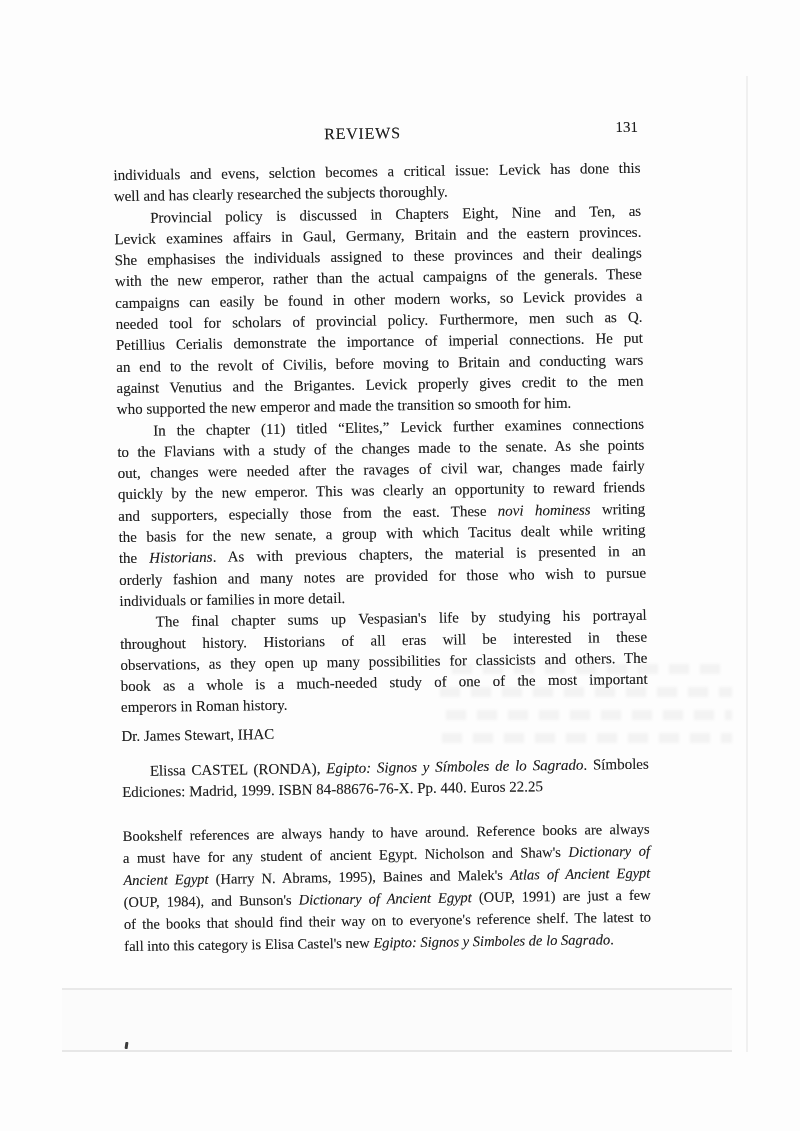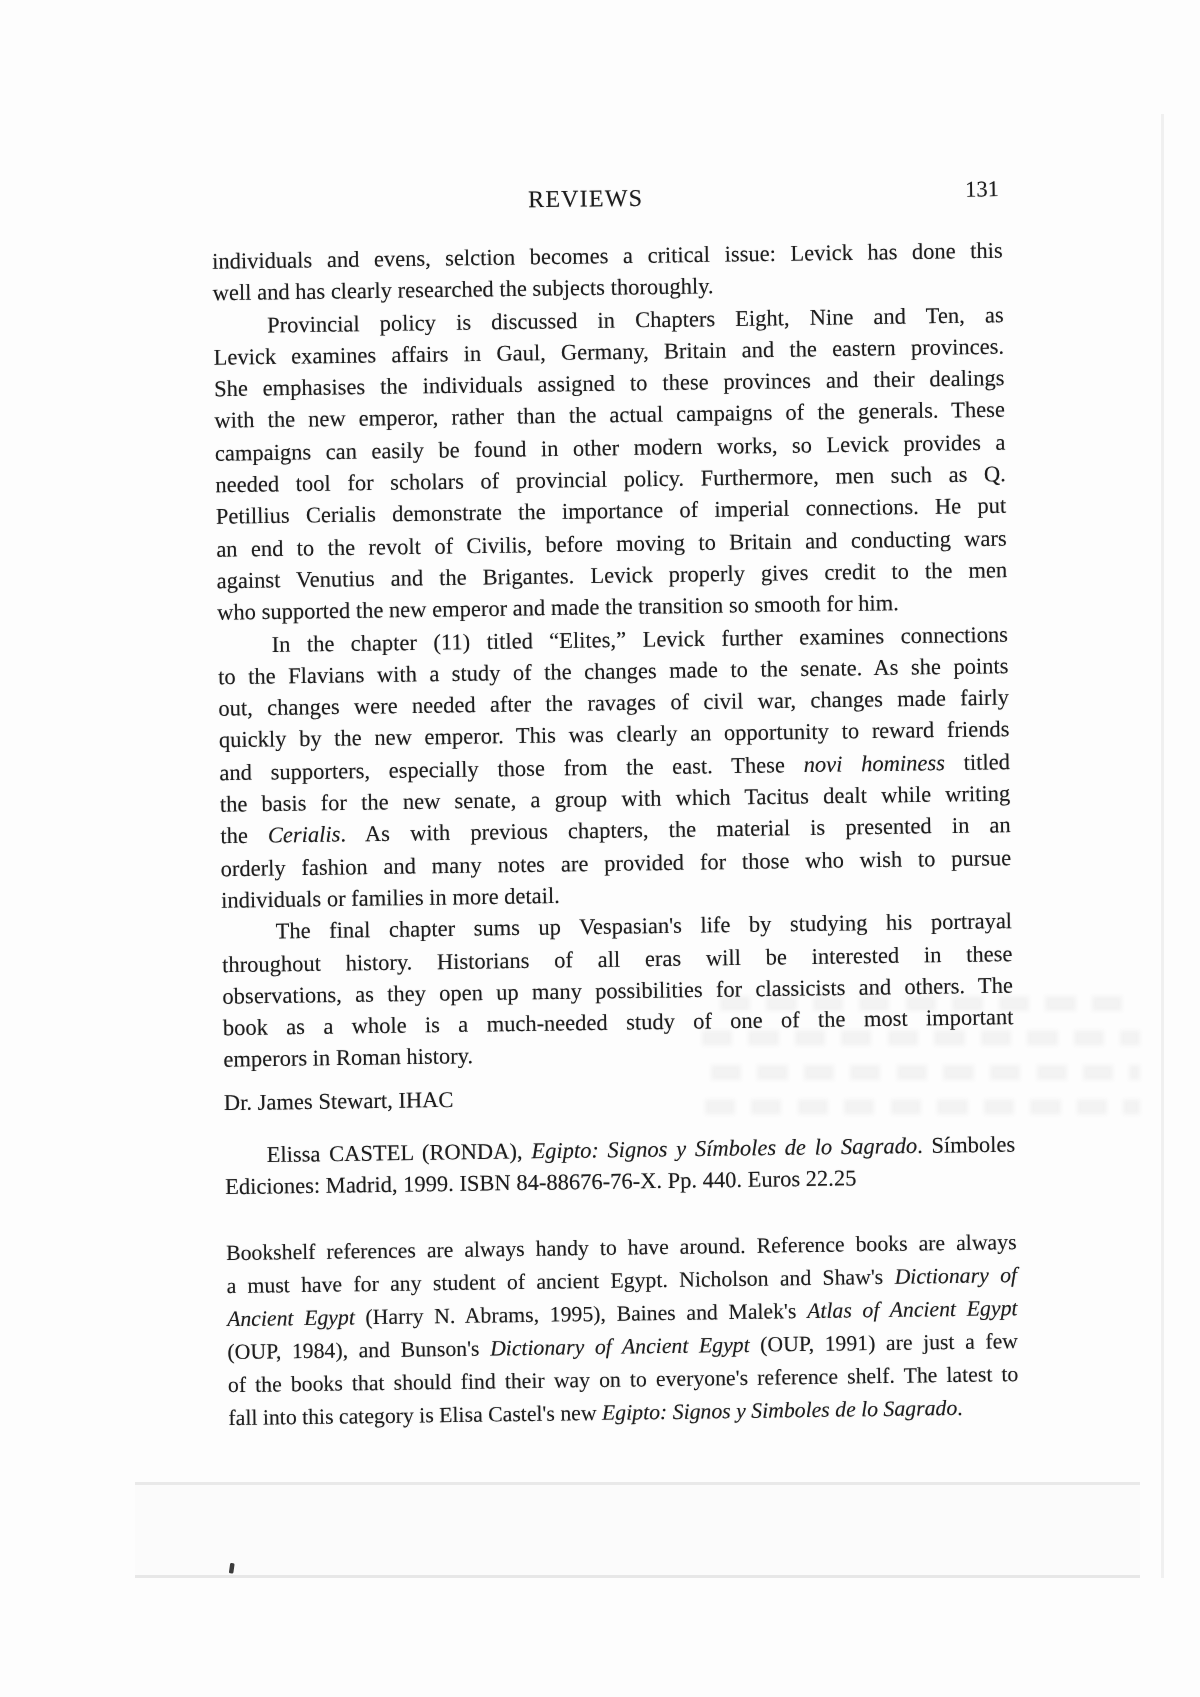--- a/index.html
+++ b/index.html
@@ -4,21 +4,21 @@
 <style>
   html, body { margin: 0; padding: 0; }
   body {
     width: 800px; height: 1131px;
     background: #fdfdfd;
     overflow: hidden;
     font-family: "Liberation Serif", "DejaVu Serif", serif;
     color: #1e1e1e;
     position: relative;
   }
-  .page { position: absolute; inset: 0; margin-left: 28px; }
+  .page { position: absolute; inset: 0; }
   .content {
     position: absolute;
     left: 113px; top: 128px; width: 527px;
     transform: rotate(-0.8deg);
     transform-origin: 10px 10px;
     text-shadow: 0 0 0.6px rgba(30,30,30,0.45);
   }
   .header {
     position: relative;
     height: 22px;
@@ -123,23 +123,23 @@
           <div class="line"><span>Petillius Cerialis demonstrate the importance of imperial connections. He put</span></div>
           <div class="line"><span>an end to the revolt of Civilis, before moving to Britain and conducting wars</span></div>
           <div class="line"><span>against Venutius and the Brigantes. Levick properly gives credit to the men</span></div>
           <div class="line end"><span>who supported the new emperor and made the transition so smooth for him.</span></div>
         </div>
         <div class="para indent">
           <div class="line"><span>In the chapter (11) titled “Elites,” Levick further examines connections</span></div>
           <div class="line"><span>to the Flavians with a study of the changes made to the senate. As she points</span></div>
           <div class="line"><span>out, changes were needed after the ravages of civil war, changes made fairly</span></div>
           <div class="line"><span>quickly by the new emperor. This was clearly an opportunity to reward friends</span></div>
-          <div class="line"><span>and supporters, especially those from the east. These </span><span class="it">novi hominess</span><span> titled</span></div>
+          <div class="line"><span>and supporters, especially those from the east. These </span><span class="it">novi hominess</span><span> writing</span></div>
           <div class="line"><span>the basis for the new senate, a group with which Tacitus dealt while writing</span></div>
-          <div class="line"><span>the </span><span class="it">Cerialis</span><span>. As with previous chapters, the material is presented in an</span></div>
+          <div class="line"><span>the </span><span class="it">Historians</span><span>. As with previous chapters, the material is presented in an</span></div>
           <div class="line"><span>orderly fashion and many notes are provided for those who wish to pursue</span></div>
           <div class="line end"><span>individuals or families in more detail.</span></div>
         </div>
         <div class="para indent">
           <div class="line"><span>The final chapter sums up Vespasian's life by studying his portrayal</span></div>
           <div class="line"><span>throughout history. Historians of all eras will be interested in these</span></div>
           <div class="line"><span>observations, as they open up many possibilities for classicists and others. The</span></div>
           <div class="line"><span>book as a whole is a much-needed study of one of the most important</span></div>
           <div class="line end"><span>emperors in Roman history.</span></div>
         </div>

